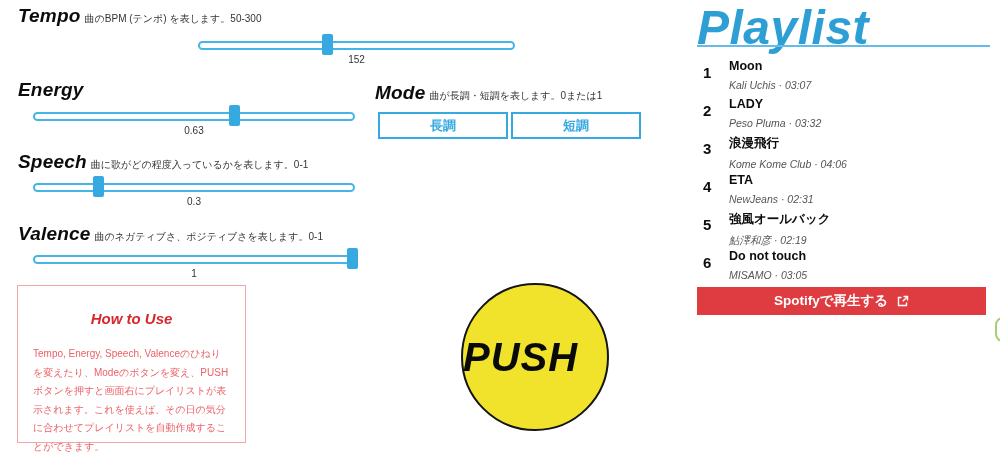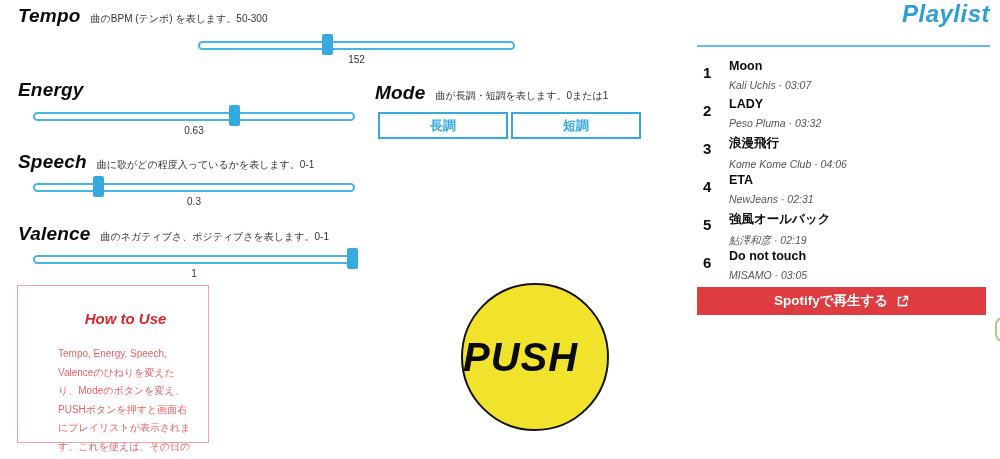--- a/index.html
+++ b/index.html
@@ -2,21 +2,21 @@
 <html><head>
 <meta charset="utf-8">
 <style>
   html,body{margin:0;padding:0;background:#fff;}
   .stage{
     position:relative;width:1000px;height:459px;overflow:hidden;background:#fff;
     font-family:"Liberation Sans","DejaVu Sans",sans-serif;color:#111;
   }
   .abs{position:absolute;}
   
-  .sec-head{display:flex;align-items:baseline;gap:10px;white-space:nowrap;}
+  .sec-head{display:flex;align-items:baseline;gap:4px;white-space:nowrap;}
   .sec-title{font-size:19px;font-weight:bold;font-style:italic;color:#0c0c0c;letter-spacing:.2px;}
   .sec-desc{font-size:10px;color:#333;}
   
   .track{
     height:5px;background:#fff;border:2px solid #45b4e6;border-radius:6px;
   }
   .thumb{
     position:absolute;top:-9px;width:11px;height:21px;background:#36a9e1;border-radius:2px;
   }
   .slider-value{font-size:10px;color:#333;text-align:center;}
@@ -33,21 +33,21 @@
     display:flex;align-items:center;justify-content:flex-start;cursor:pointer;
   }
   .push-label{font-size:40px;font-weight:800;font-style:italic;color:#0a0a0a;letter-spacing:1px;}
   
   .howto{
     box-sizing:border-box;border:1px solid #f2a7aa;background:#fff;
   }
   .howto-title{font-size:15px;font-weight:bold;font-style:italic;color:#d7272f;text-align:center;margin-top:24px;}
   .howto-body{font-size:10px;color:#ec6167;line-height:1.85;margin:18px 15px 0 15px;}
   
-  .pl-title{font-size:24px;font-weight:bold;font-style:italic;color:#2d9fd5;text-align:right;letter-spacing:.5px;}
+  .pl-title{font-size:48px;font-weight:bold;font-style:italic;color:#2d9fd5;letter-spacing:.5px;}
   .pl-line{background:#63bce9;height:2px;}
   .pl-row{display:flex;height:38px;}
   .pl-num{width:26px;padding-left:6px;font-size:15px;font-weight:bold;color:#0c0c0c;padding-top:6px;}
   .pl-info{padding-top:1px;}
   .pl-song{font-size:12.5px;font-weight:bold;color:#0c0c0c;}
   .pl-meta{font-size:10.5px;color:#555;margin-top:6px;font-style:italic;}
   .spotify-btn{
     box-sizing:border-box;background:#df3c42;color:#fff;display:flex;align-items:center;justify-content:center;
     gap:9px;font-size:13.5px;font-weight:bold;cursor:pointer;
   }
@@ -89,21 +89,21 @@
 
   <div class="abs sec-head" style="left:18px;top:223px;">
     <span class="sec-title">Valence</span>
     <span class="sec-desc">曲のネガティブさ、ポジティブさを表します。0-1</span>
   </div>
   <div class="abs track" style="left:33px;top:255px;width:318px;">
     <div class="thumb" style="left: calc(100% - 6px);"></div>
   </div>
   <div class="abs slider-value" style="left:33px;top:268px;width:322px;">1</div>
 
-  <div class="abs howto" style="left:17px;top:285px;width:192px;height:158px;padding-left:25px;">
+  <div class="abs howto" style="left:17px;top:285px;width:229px;height:158px;">
     <div class="howto-title">How to Use</div>
     <div class="howto-body">Tempo, Energy, Speech, Valenceのひねりを変えたり、Modeのボタンを変え、PUSHボタンを押すと画面右にプレイリストが表示されます。これを使えば、その日の気分に合わせてプレイリストを自動作成することができます。</div>
   </div>
 
   <div class="abs sec-head" style="left:375px;top:82px;">
     <span class="sec-title">Mode</span>
     <span class="sec-desc">曲が長調・短調を表します。0または1</span>
   </div>
   <div class="abs mode-btn outline" style="left:378px;top:112px;width:130px;height:27px;">長調</div>
   <div class="abs mode-btn outline" style="left:511px;top:112px;width:130px;height:27px;">短調</div>

